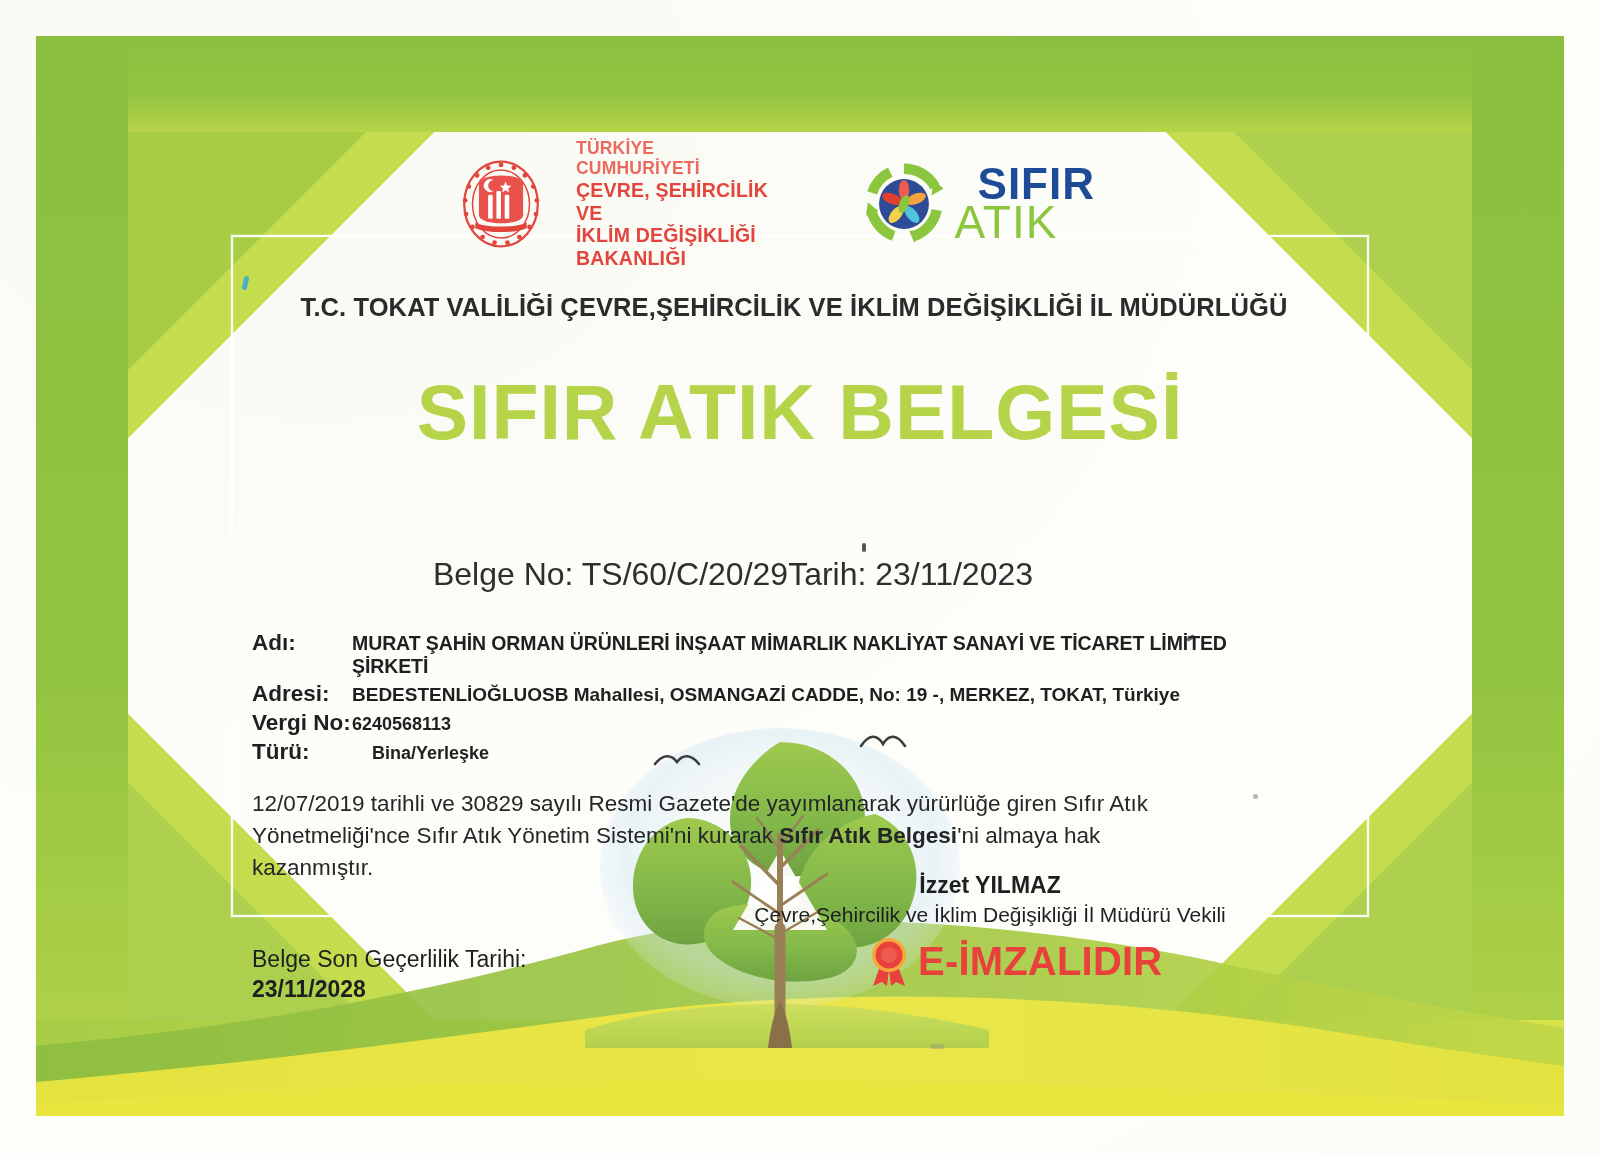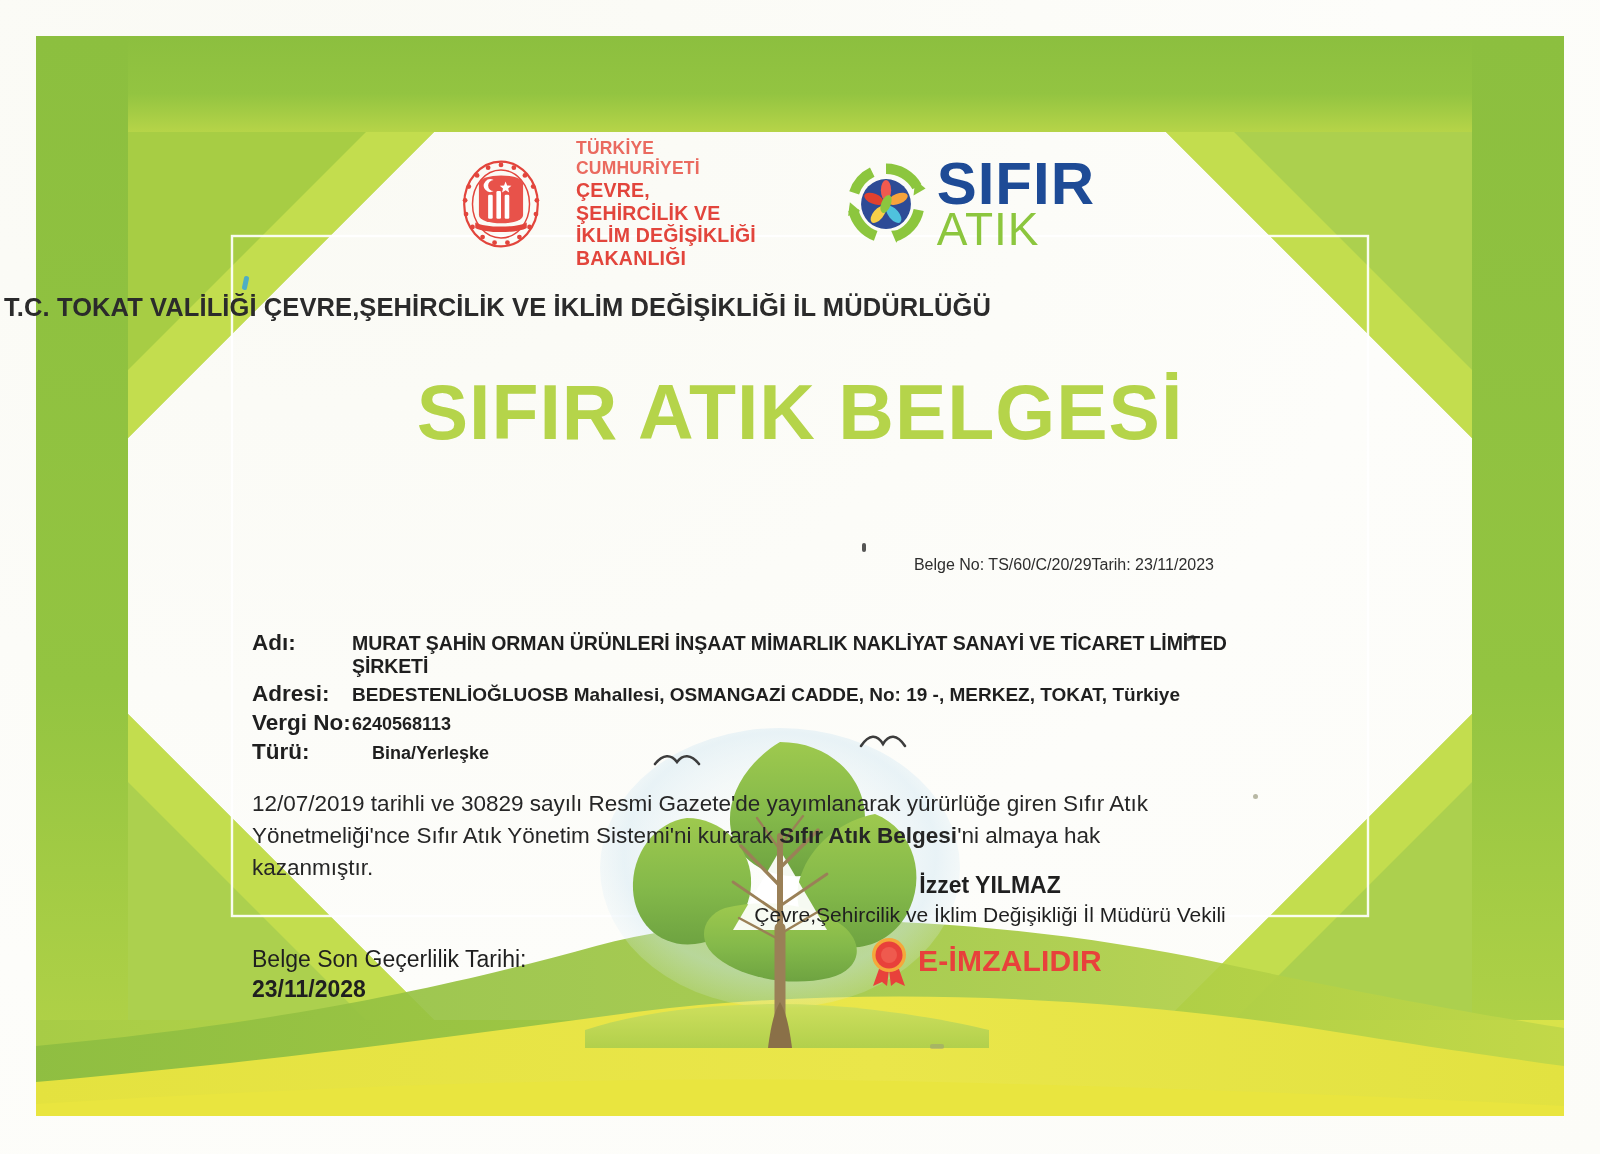--- a/index.html
+++ b/index.html
@@ -77,34 +77,35 @@
 
   #sifiratik-logo {
     display: flex;
     align-items: center;
     gap: 8px;
     margin-left: 78px;
   }
   #sa-mark { width: 86px; height: 86px; flex:none; }
   #sa-word { line-height: 0.86; }
   #sa-word .sifir {
-    font-size: 60px; font-weight: bold; color: #1e4b96; letter-spacing: 1px;
+    font-size: 44px; font-weight: bold; color: #1e4b96; letter-spacing: 1px;
     display:block;
+    margin-left:23px;
   }
   #sa-word .atik {
     font-size: 46px; font-weight: normal; color: #8cc63e; letter-spacing: 1px;
     display:block;
   }
 
   
   #org-title {
     position: absolute;
-    left: 4px; top: 293px;
+    left: 14px; top: 293px;
     width: 1560px;
-    text-align: left;
+    text-align: center;
     font-size: 25.5px;
     font-weight: bold;
     color: #2b2b2b;
     letter-spacing: 0.1px;
   }
 
   #main-title {
     position: absolute;
     left: 0; top: 368px;
     width: 1600px;
@@ -123,22 +124,22 @@
     font-size: 29px;
     color: #3a3a3a;
   }
 
   
   #meta-row {
     position: absolute;
     left: 252px; top: 556px;
     width: 962px;
     display: flex;
-    justify-content: flex-end;
-    font-size: 16px;
+    justify-content: center;
+    font-size: 32px;
     color: #2e2e2e;
   }
 
   
   #details {
     position: absolute;
     left: 252px; top: 630px;
     width: 1050px;
     color: #1f1f1f;
   }
@@ -177,21 +178,21 @@
   #sig-title { font-size: 21px; margin-top: 4px; }
 
   #esig {
     position: absolute;
     left: 866px; top: 936px;
     display: flex;
     align-items: center;
     gap: 6px;
   }
   #esig-text {
-    font-size: 30px;
+    font-size: 40px;
     font-weight: bold;
     color: #e8413b;
     letter-spacing: 0.2px;
   }
 
   
   #validity {
     position: absolute;
     left: 252px; top: 946px;
     color: #1f1f1f;

